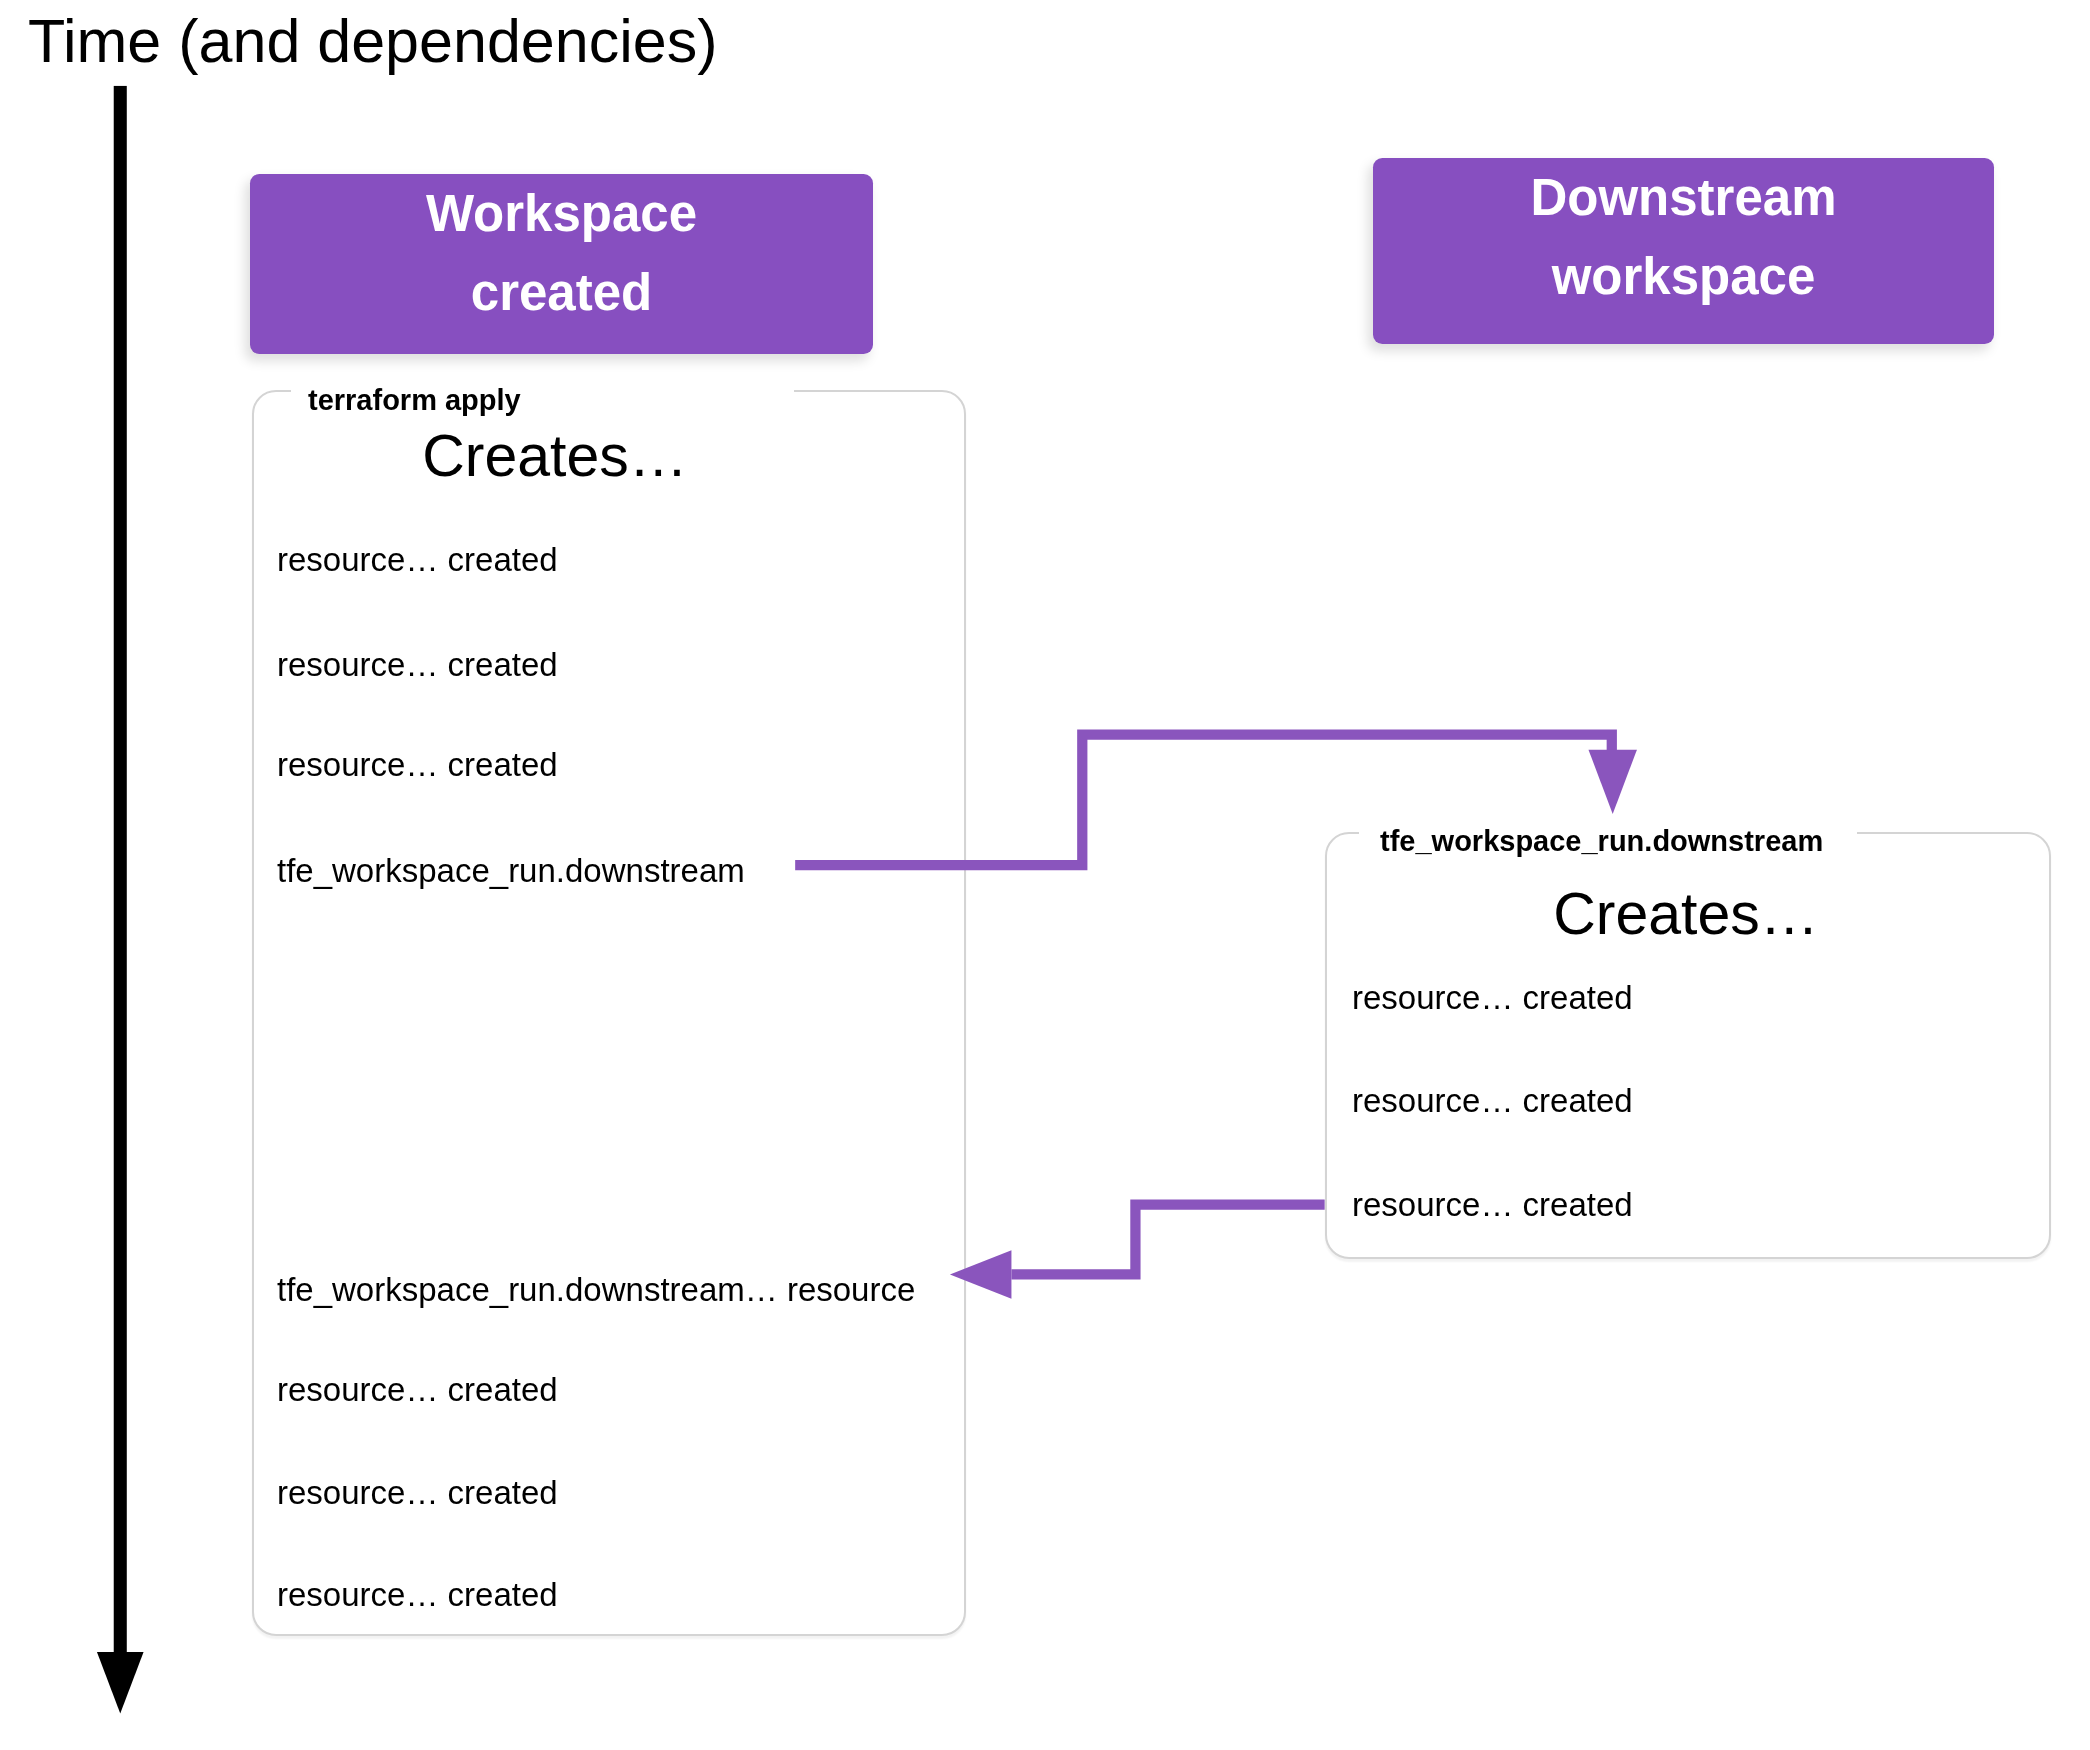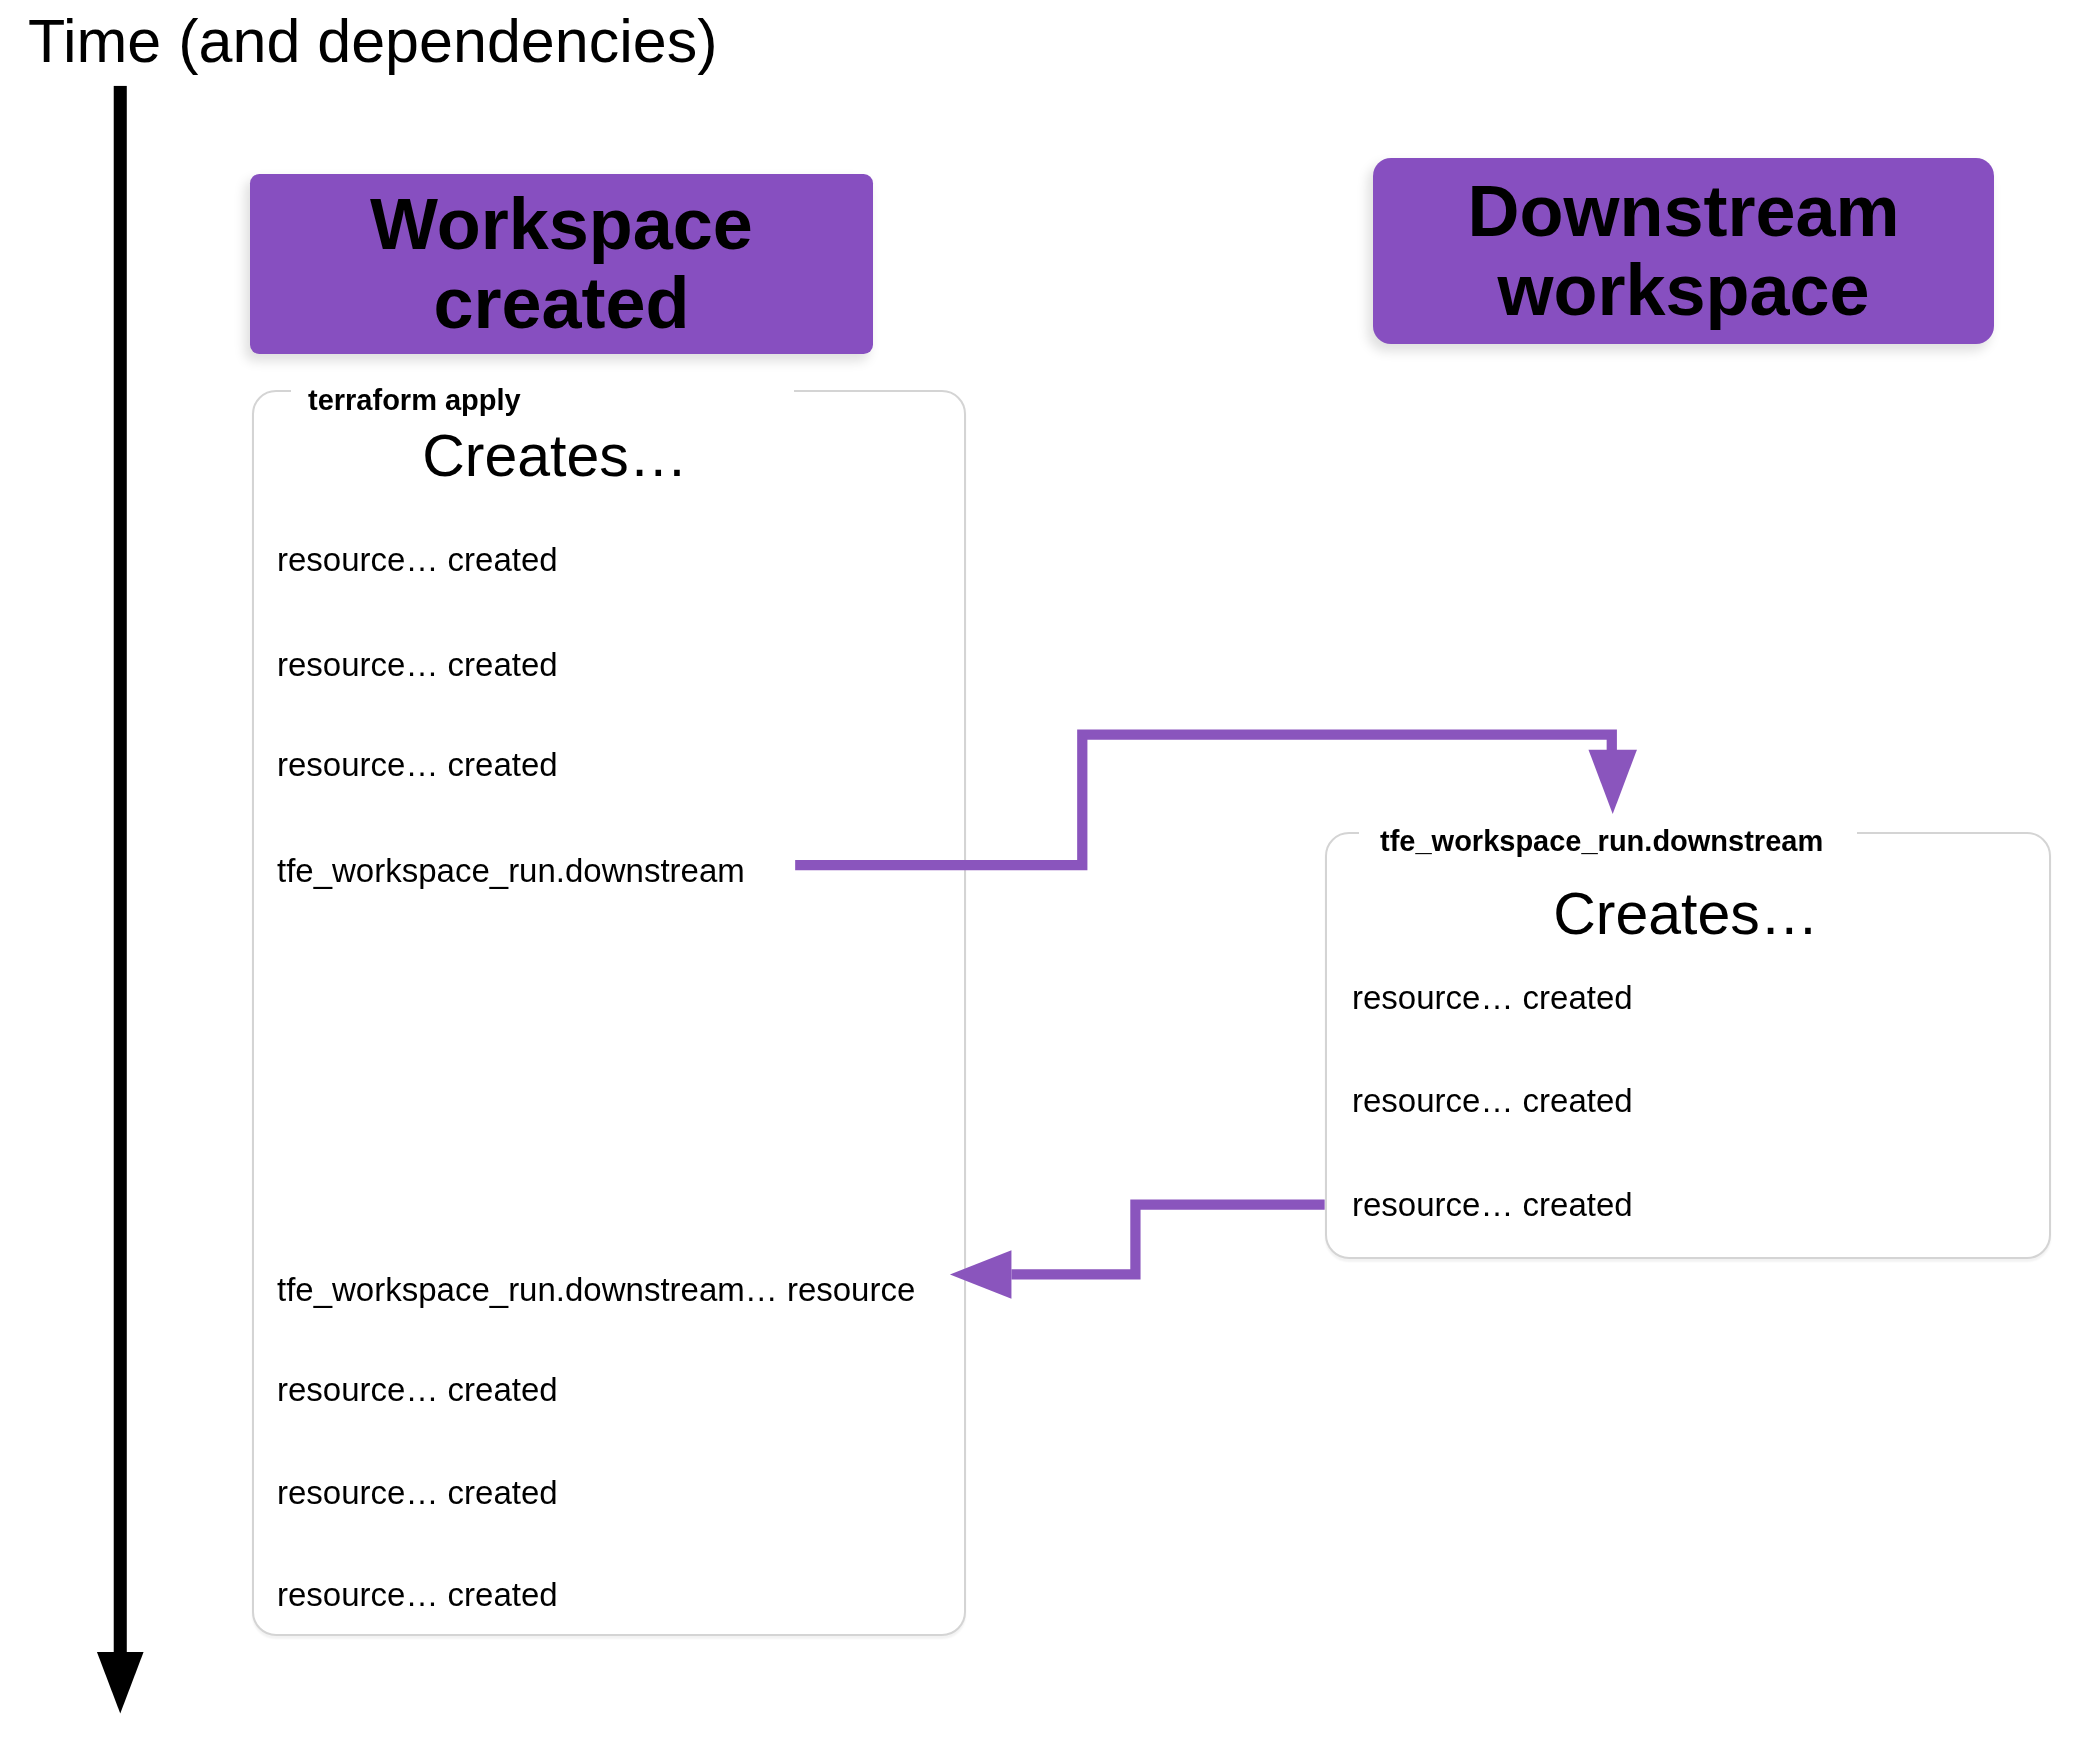--- a/index.html
+++ b/index.html
@@ -11,22 +11,22 @@
   
   .timeline-title{
     position:absolute;left:28px;top:13px;font-size:61px;line-height:56px;color:#000;
     white-space:nowrap;
     text-align:center;
   }
   
   svg.overlay{position:absolute;left:0;top:0;pointer-events:none;}
   
   .hdr{
-    position:absolute;display:flex;flex-direction:column;justify-content:center;align-items:center;
-    color:#000000;font-weight:bold;font-size:72px;line-height:79px;text-align:center;
+    position:absolute;display:flex;flex-direction:column;align-items:center;
+    color:#ffffff;font-weight:bold;font-size:51px;line-height:79px;text-align:center;
     border-radius:9.3px;box-shadow:-4.7px 6.5px 11.2px rgba(0,0,0,0.13);
   }
   .hdr-runner{left:250px;top:174px;width:623px;height:180px;}
   .hdr-downstream{left:1373px;top:158px;width:621px;height:186px;}
   
   .panel{
     position:absolute;background:#fff;border:2.8px solid #d4d4d4;border-radius:24px;
     box-shadow:0 2.8px 1.9px rgba(0,0,0,0.05);
   }
   .panel-runner{left:252px;top:390px;width:710px;height:1242px;}
@@ -67,21 +67,21 @@
     <g>
       <rect x="122" y="92" width="14" height="1682" fill="#000000"></rect>
       <polygon points="104,1772 154,1772 129,1838" fill="#000000"></polygon>
     </g>
   </svg>
 
   <div class="hdr hdr-runner" style="background: rgb(135, 79, 192);">
     <div>Workspace</div>
     <div>created</div>
   </div>
-  <div class="hdr hdr-downstream" style="background: rgb(135, 79, 192); border-radius: 18px;">
+  <div class="hdr hdr-downstream" style="background: rgb(135, 79, 192);">
     <div>Downstream</div>
     <div>workspace</div>
   </div>
 
   <div class="panel panel-runner" style="border-color: rgb(212, 212, 212);"></div>
   <div class="panel panel-downstream" style="border-color: rgb(212, 212, 212);"></div>
 
   <div class="legend-mask mask-runner"></div>
   <div class="legend legend-runner">terraform apply</div>
   <div class="legend-mask mask-downstream"></div>

